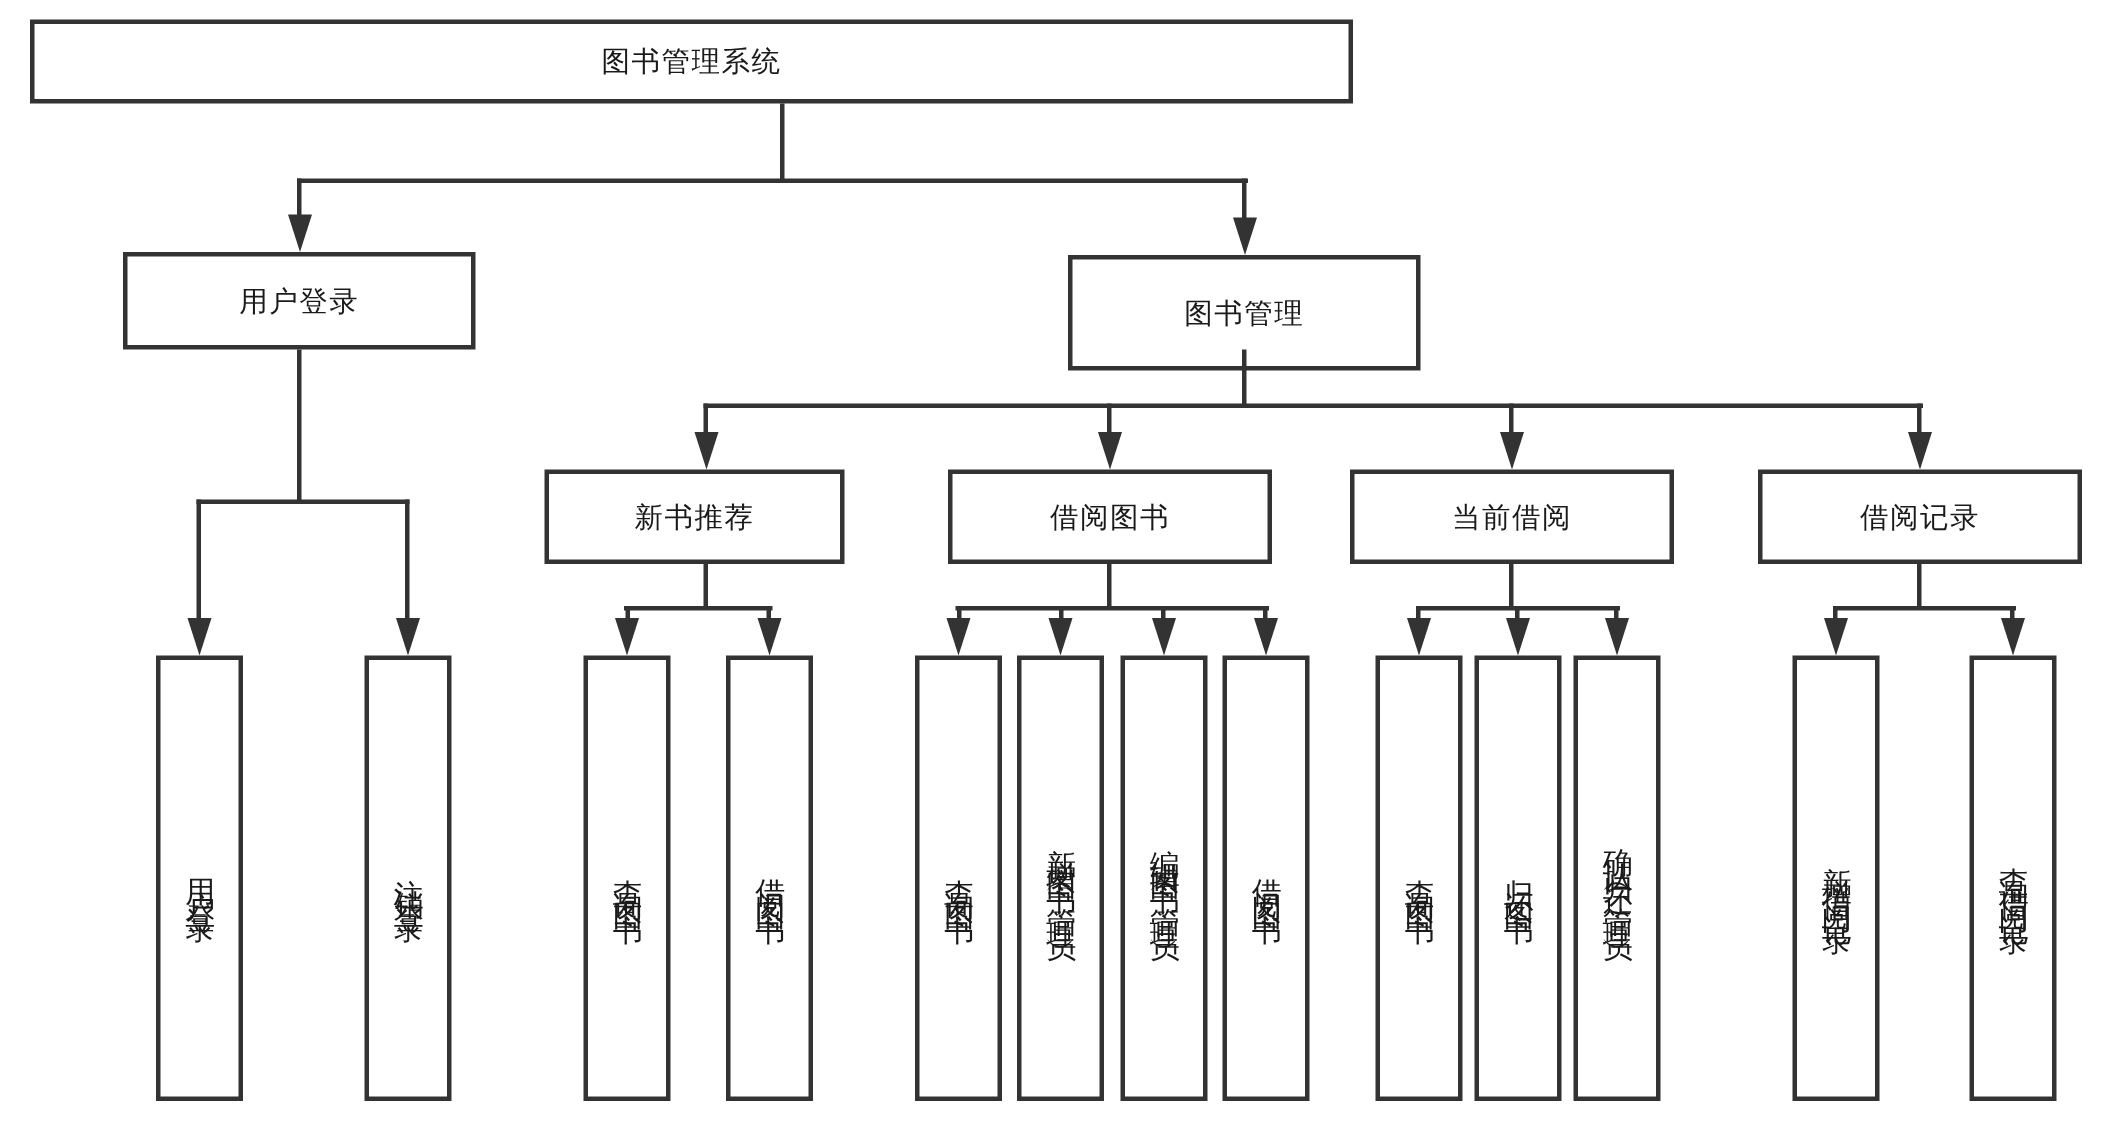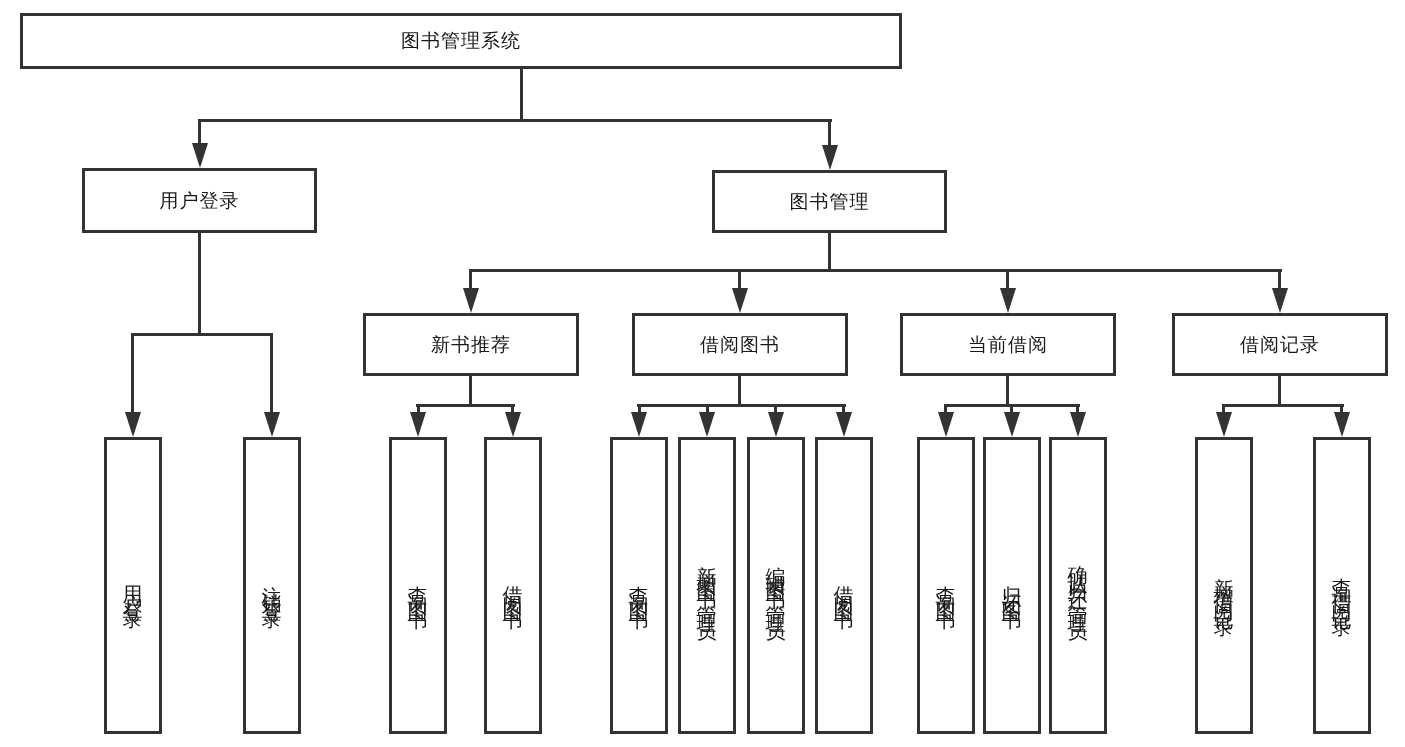--- a/index.html
+++ b/index.html
@@ -71,41 +71,41 @@
   <div class="box hbox" style="left:20px;top:13px;width:882px;height:56px">图书管理系统</div>
 
   <div class="vl" style="left:520px;top:69px;height:52px"></div>
   <div class="hl" style="left:198px;top:119px;width:634px"></div>
   <div class="vl" style="left:198px;top:119px;height:27px"></div>
   <div class="arr" style="left:192px;top:143px"></div>
   <div class="vl" style="left:828px;top:119px;height:28px"></div>
   <div class="arr" style="left:822px;top:145px"></div>
 
   <div class="box hbox" style="left:82px;top:168px;width:235px;height:65px">用户登录</div>
-  <div class="box hbox" style="left:712px;top:170px;width:235px;height:63px">图书管理</div>
+  <div class="box hbox" style="left:712px;top:170px;width:235px;height:77px">图书管理</div>
 
   <div class="vl" style="left:198px;top:233px;height:102px"></div>
   <div class="hl" style="left:131px;top:333px;width:142px"></div>
   <div class="vl" style="left:131px;top:333px;height:81px"></div>
   <div class="arr" style="left:125px;top:412px"></div>
   <div class="vl" style="left:270px;top:333px;height:81px"></div>
   <div class="arr" style="left:264px;top:412px"></div>
 
   <div class="vl" style="left:828px;top:233px;height:39px"></div>
   <div class="hl" style="left:469px;top:269px;width:813px"></div>
   <div class="vl" style="left:469px;top:269px;height:21px"></div>
   <div class="arr" style="left:463px;top:288px"></div>
   <div class="vl" style="left:738px;top:269px;height:21px"></div>
   <div class="arr" style="left:732px;top:288px"></div>
   <div class="vl" style="left:1006px;top:269px;height:21px"></div>
   <div class="arr" style="left:1000px;top:288px"></div>
   <div class="vl" style="left:1278px;top:269px;height:21px"></div>
   <div class="arr" style="left:1272px;top:288px"></div>
 
-  <div class="box hbox" style="left:363px;top:313px;width:216px;height:63px">新书推荐</div>
+  <div class="box hbox" style="left:363px;top:313px;width:200px;height:63px">新书推荐</div>
   <div class="box hbox" style="left:632px;top:313px;width:216px;height:63px">借阅图书</div>
   <div class="box hbox" style="left:900px;top:313px;width:216px;height:63px">当前借阅</div>
   <div class="box hbox" style="left:1172px;top:313px;width:216px;height:63px">借阅记录</div>
 
   <div class="vl" style="left:469px;top:375px;height:31px"></div>
   <div class="vl" style="left:738px;top:375px;height:31px"></div>
   <div class="vl" style="left:1006px;top:375px;height:31px"></div>
   <div class="vl" style="left:1278px;top:375px;height:31px"></div>
 
   <div class="hl" style="left:416px;top:404px;width:99px"></div>

